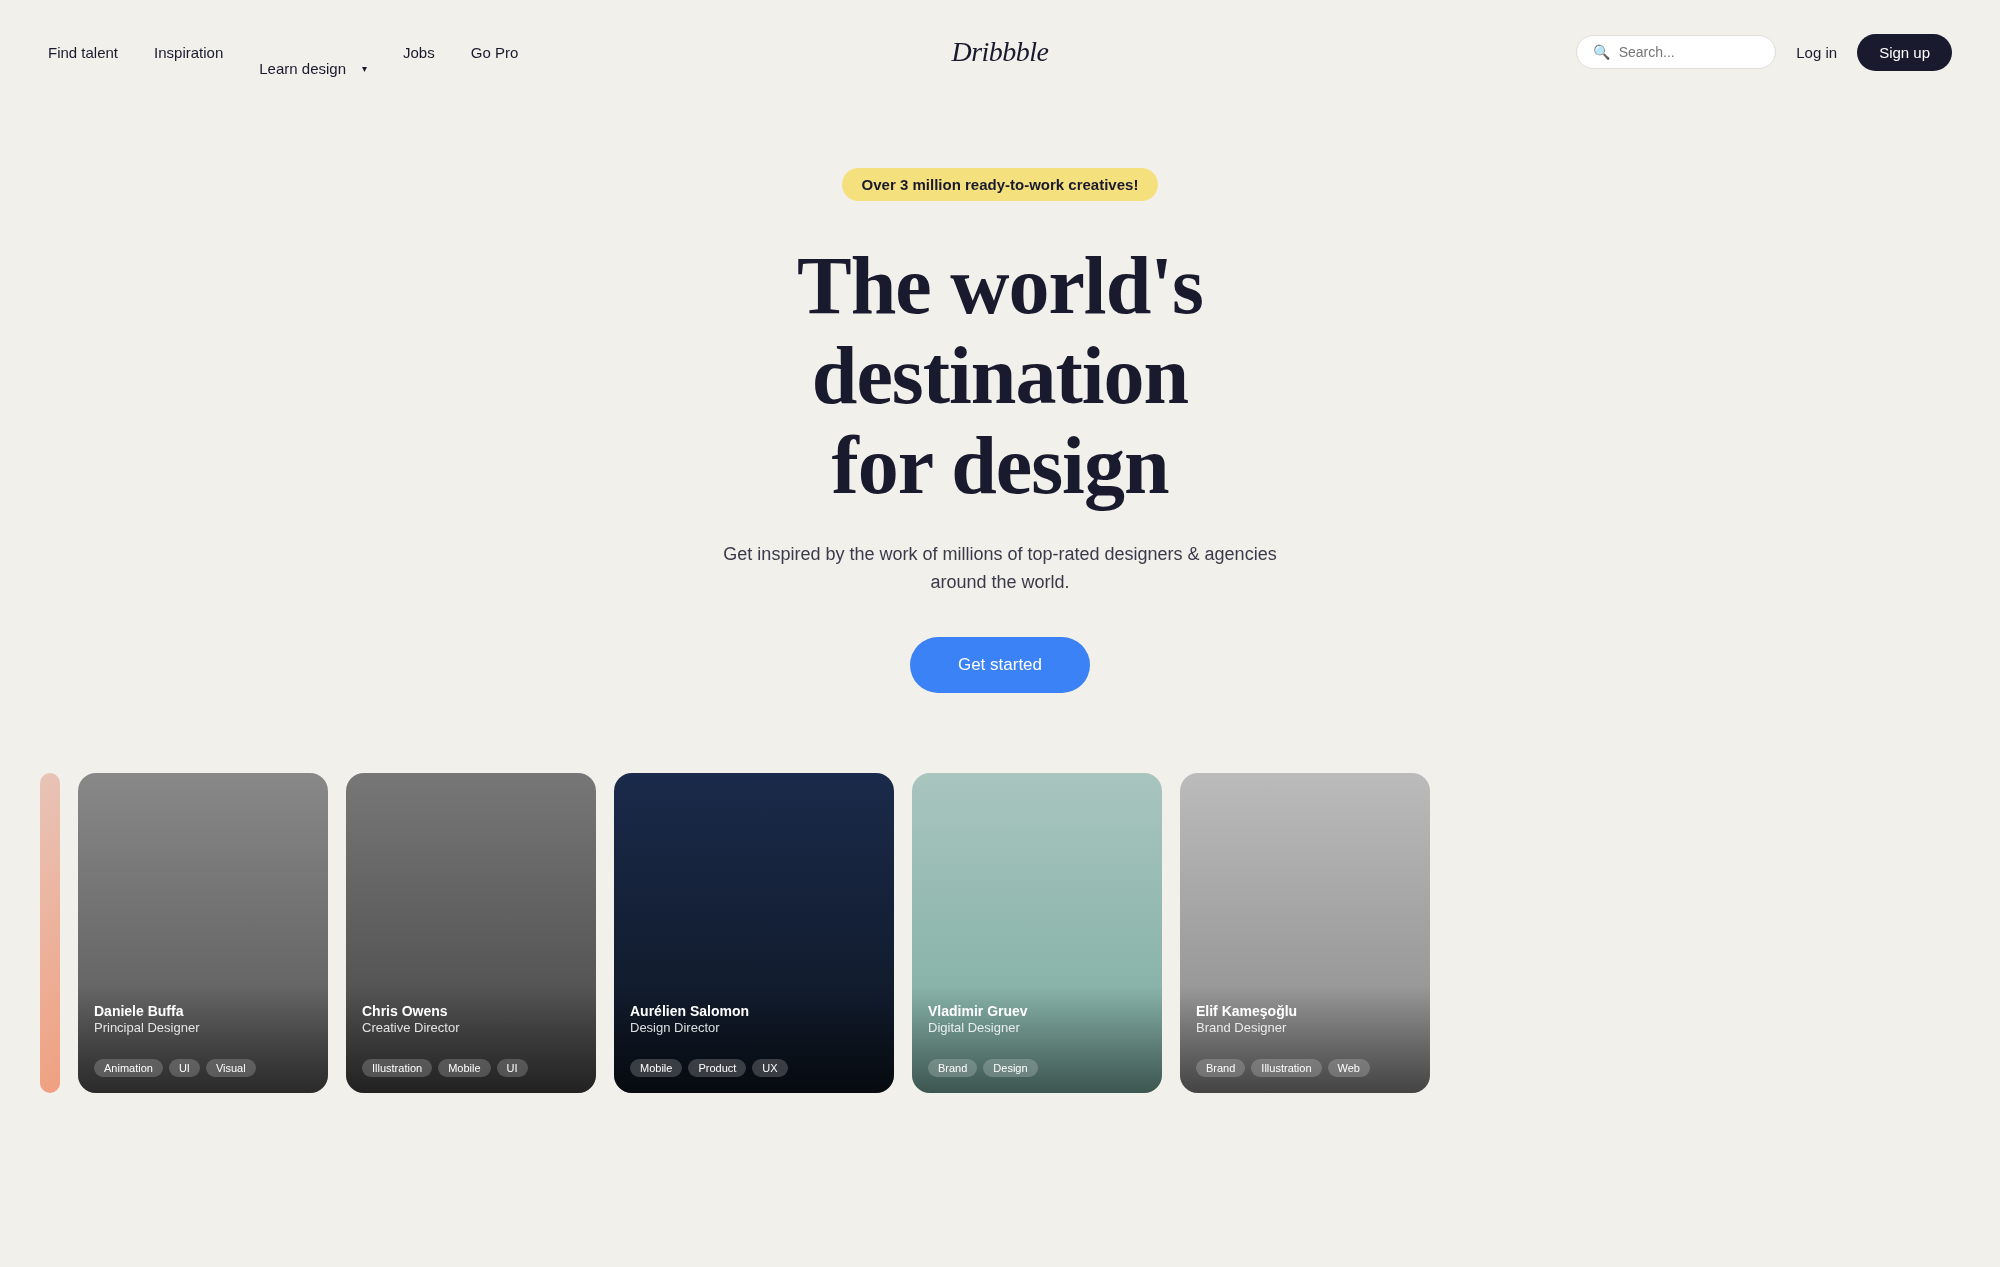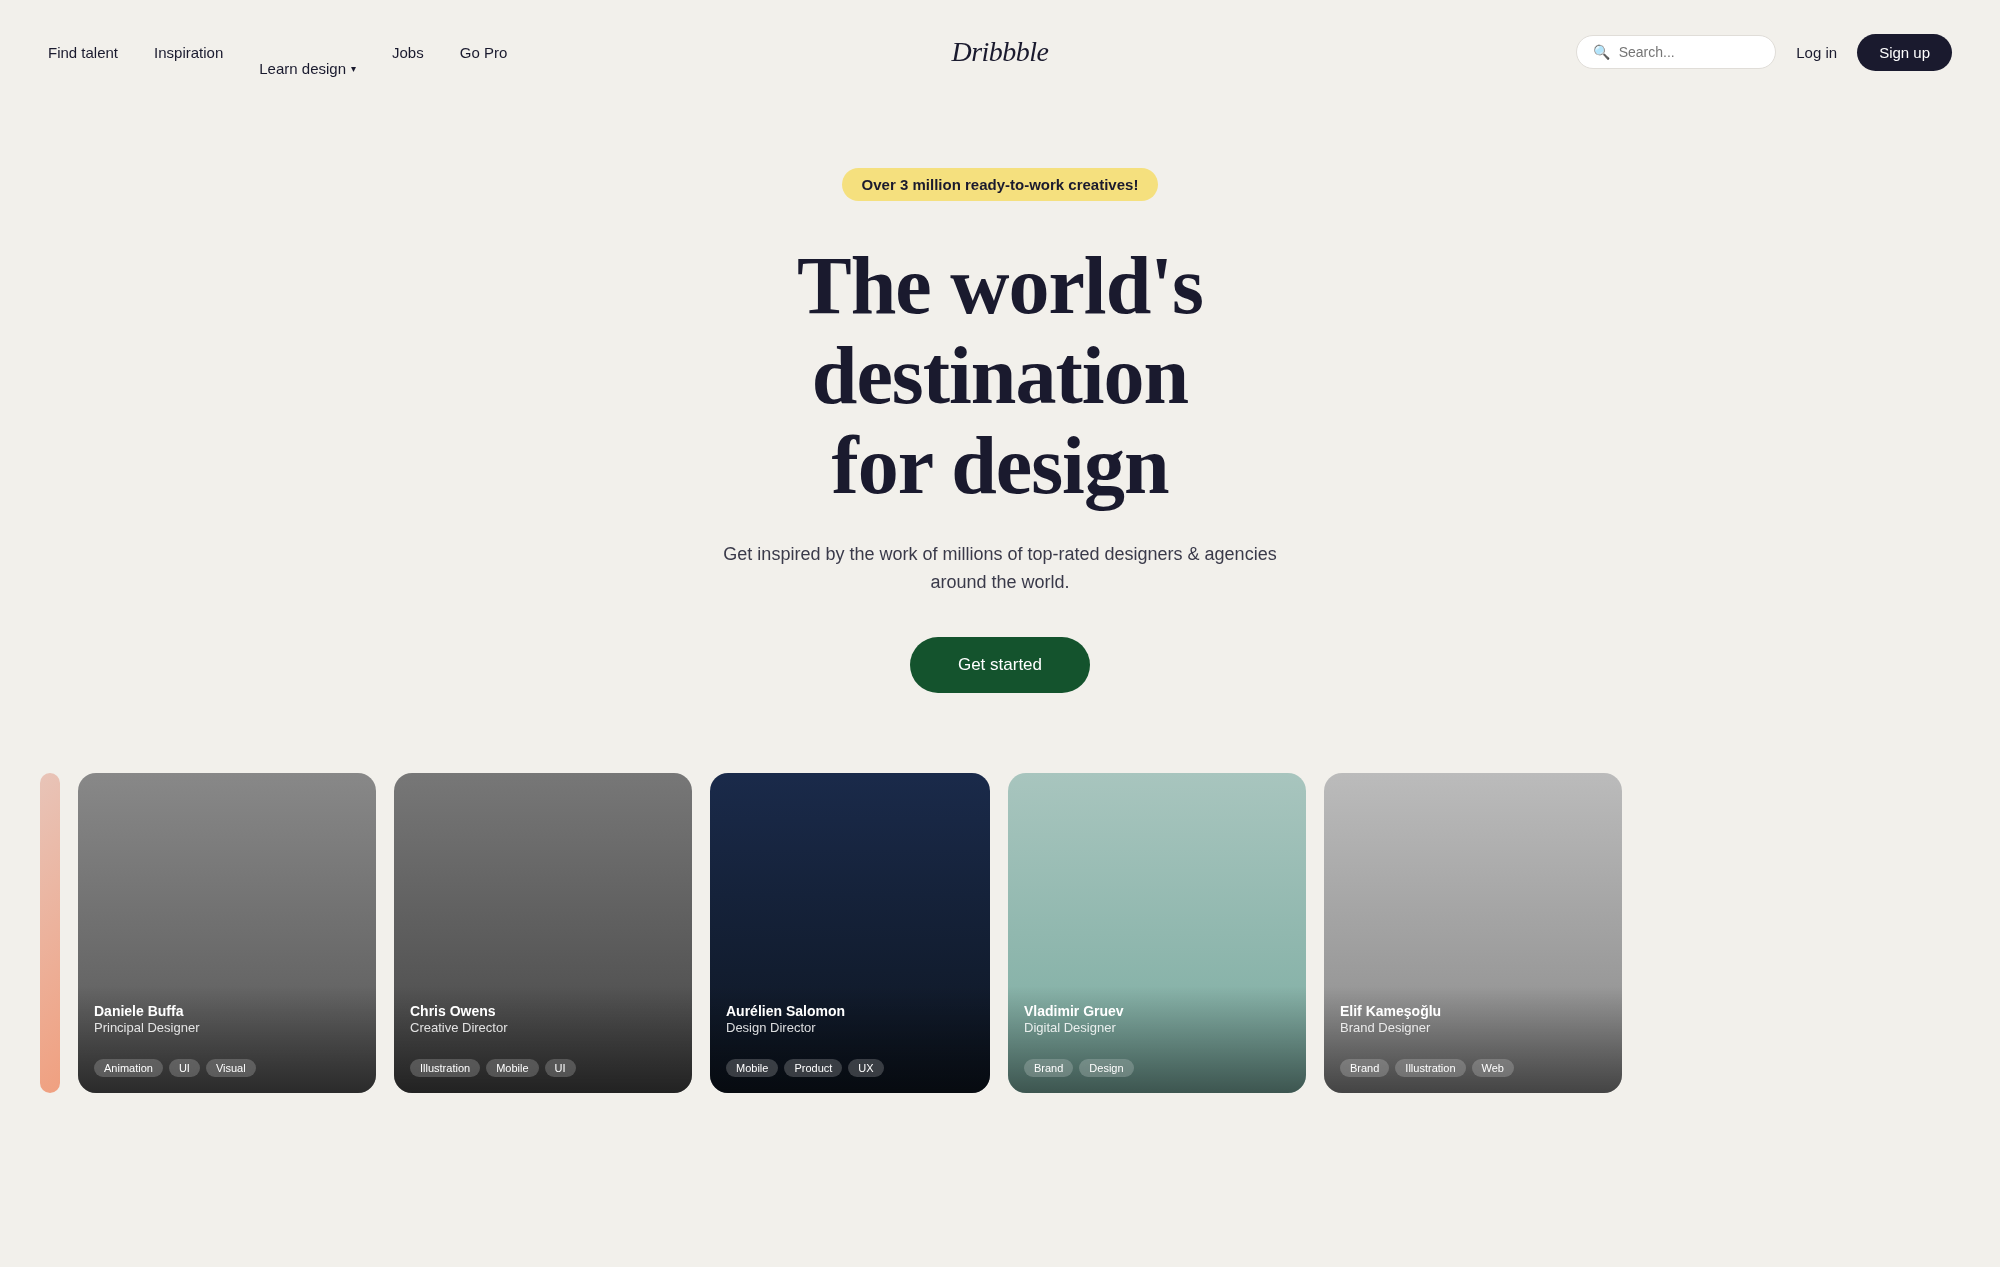--- a/index.html
+++ b/index.html
@@ -38,21 +38,21 @@
       font-size: 15px;
       color: #1a1a2e;
       text-decoration: none;
       cursor: pointer;
       white-space: nowrap;
     }
 
     .nav-link-dropdown {
       display: flex;
       align-items: center;
-      gap: 5px;
+      gap: 16px;
       font-size: 15px;
       color: #1a1a2e;
       cursor: pointer;
       margin-top: 32px;
     }
 
     .chevron-icon {
       font-size: 10px;
       display: inline-block;
     }
@@ -154,21 +154,21 @@
 
     .hero-subtitle {
       font-size: 18px;
       color: #3a3a4a;
       max-width: 600px;
       line-height: 1.6;
       margin-bottom: 40px;
     }
 
     .btn-get-started {
-      background: #14532d;
+      background: #3b82f6;
       color: #fff;
       border: none;
       border-radius: 32px;
       padding: 18px 48px;
       font-size: 17px;
       font-weight: 500;
       cursor: pointer;
     }
 
     
@@ -177,21 +177,21 @@
       gap: 18px;
       padding: 40px 0 0 40px;
       overflow: hidden;
     }
 
     .card {
       border-radius: 18px;
       overflow: hidden;
       position: relative;
       flex-shrink: 0;
-      width: 298px;
+      width: 250px;
       height: 320px;
     }
 
     
     .card-1 { background: #c0bdb8; }
     .card-2 { background: #b8b5b0; }
     .card-3 { background: #14b8a6; width: 280px; }
     .card-4 { background: #a8c5be; }
     .card-5 { background: #d0ccc8; }
 

